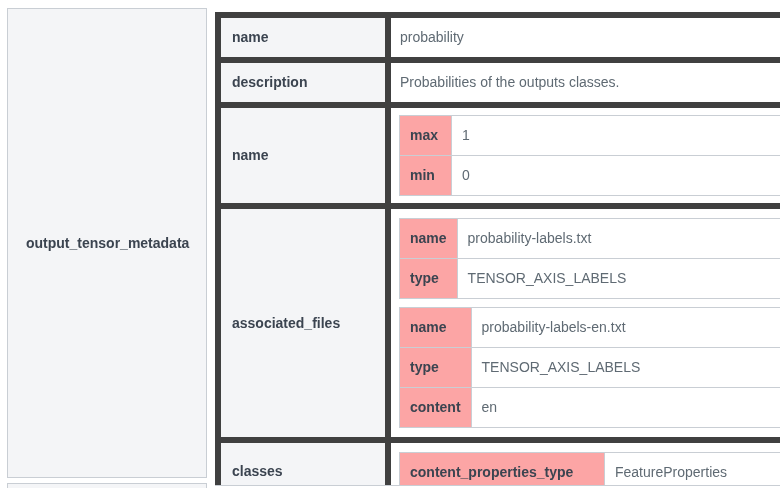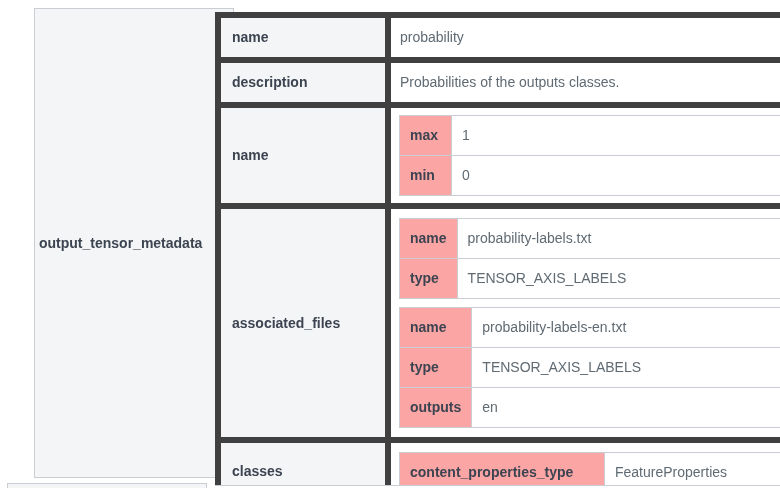--- a/index.html
+++ b/index.html
@@ -16,22 +16,21 @@
   
   .outer-label-cell {
     position: absolute;
     left: 7px; top: 8px;
     width: 200px; height: 470px;
     box-sizing: border-box;
     background: #f4f5f7;
     border: 1px solid #c9ced4;
     display: flex;
     align-items: center;
-    padding-left: 4px;
-    margin-left: 27px;
+    padding-left: 18px;
   }
   .outer-label-cell .label {
     font-weight: bold;
     color: #3b4450;
     white-space: nowrap;
   }
 
   
   .main-table {
     position: absolute;
@@ -161,21 +160,21 @@
           <tbody>
             <tr>
               <td class="ik">name</td>
               <td class="iv">probability-labels-en.txt</td>
             </tr>
             <tr>
               <td class="ik">type</td>
               <td class="iv">TENSOR_AXIS_LABELS</td>
             </tr>
             <tr>
-              <td class="ik">outputs</td>
+              <td class="ik">content</td>
               <td class="iv">en</td>
             </tr>
           </tbody>
         </table>
       </td>
     </tr>
     <tr>
       <td class="k">classes</td>
       <td class="v-wrap">
         <table class="inner-table t-content">

